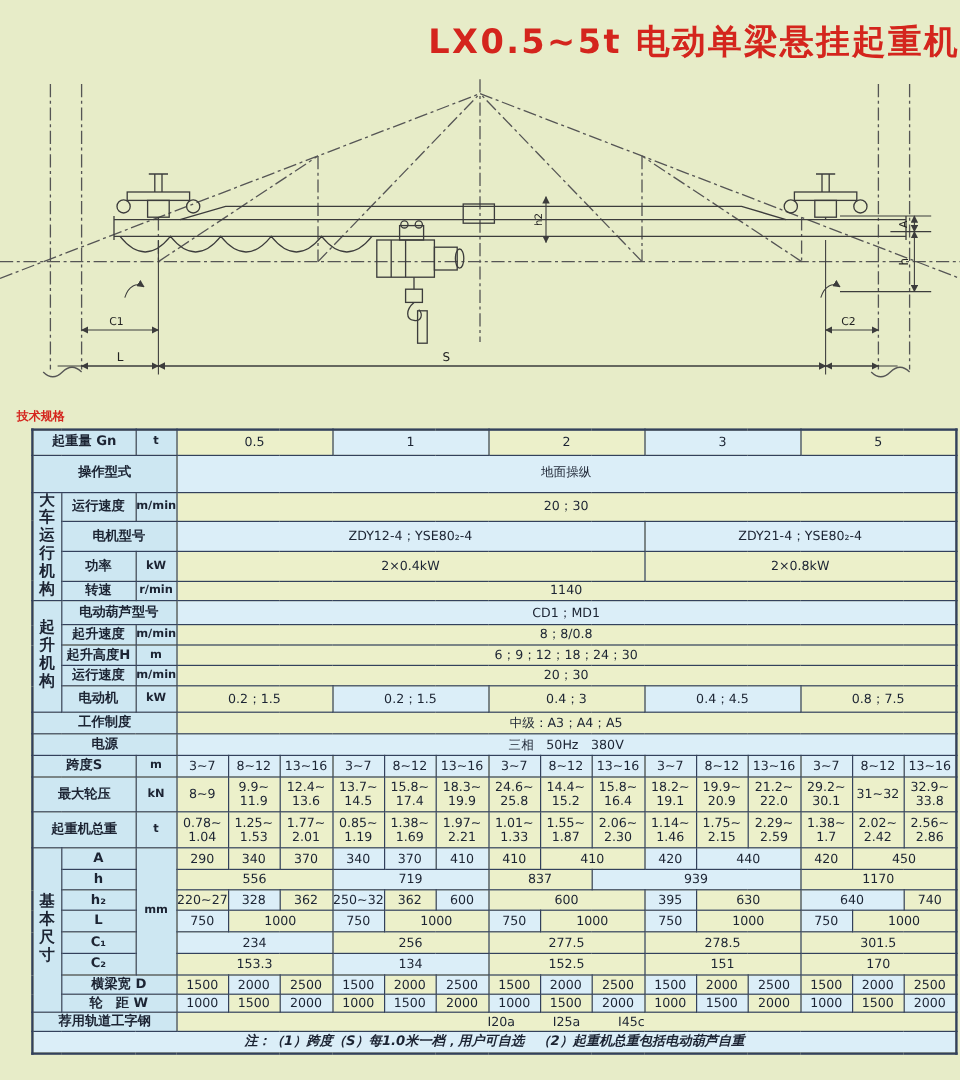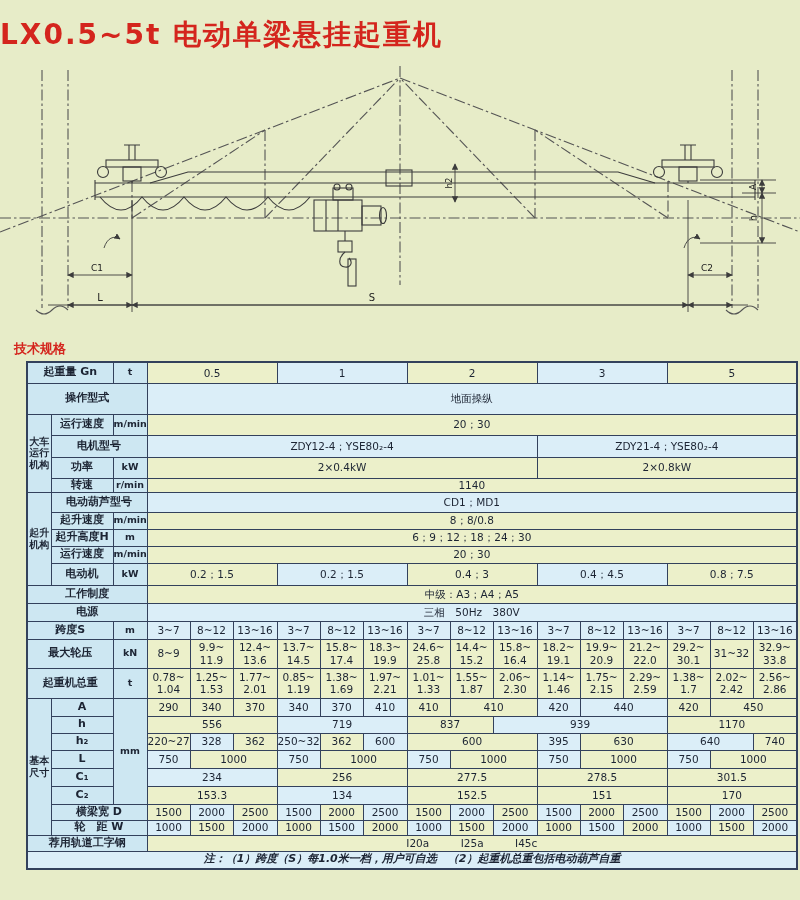--- a/index.html
+++ b/index.html
@@ -1,27 +1,27 @@
 <!DOCTYPE html>
 <html><head>
 <meta charset="utf-8">
 <style>
   html,body{margin:0;padding:0;}
   .page{position:relative;width:800px;height:900px;background:#e7ecc8;overflow:hidden;
         font-family:"DejaVu Sans","Liberation Sans",sans-serif;color:#1c2433;}
-  .title{margin:0;padding-top:16px;text-align:left;font-size:28px;font-weight:bold;
+  .title{margin:0;padding-top:16px;text-align:right;font-size:28px;font-weight:bold;
          color:#d4251d;letter-spacing:2px;}
   .drawing{width:800px;height:278px;margin-top:6px;}
-  .sec-head{margin:2px 0 3px 14px;font-size:13px;font-weight:bold;color:#d4251d;}
+  .sec-head{margin:2px 0 3px 14px;font-size:10px;font-weight:bold;color:#d4251d;}
   table.spec{border-collapse:collapse;table-layout:fixed;width:772px;margin-left:26px;
              border:2px solid #33415c;font-size:10.5px;}
   table.spec td{border:1px solid #33415c;text-align:center;vertical-align:middle;
                 padding:0;line-height:1.15;white-space:pre-line;overflow:hidden;}
   td.lbl{background:#cde7f2;font-weight:bold;font-size:11px;}
-  td.vlbl{background:#cde7f2;font-weight:bold;font-size:10px;line-height:1.25;}
+  td.vlbl{background:#cde7f2;font-weight:bold;font-size:13px;line-height:1.25;}
   td.u{background:#cde7f2;font-size:9.5px;font-weight:bold;}
   td.g{background:#ecf0ca;}
   td.b{background:#dbeef8;}
   td.rail{text-align:left;padding-left:270px;}
   td.note{text-align:left;padding-left:40px;font-weight:bold;font-size:11px;font-style:italic;}
   svg .thin{stroke:#3c3c3c;stroke-width:1.1;fill:none;}
   svg .dd{stroke:#555;stroke-width:1.1;fill:none;stroke-dasharray:11 3 2.5 3;}
   svg .dim{stroke:#3c3c3c;stroke-width:0.9;fill:none;}
   svg text{font-family:"DejaVu Sans",sans-serif;fill:#222;}
 </style>

